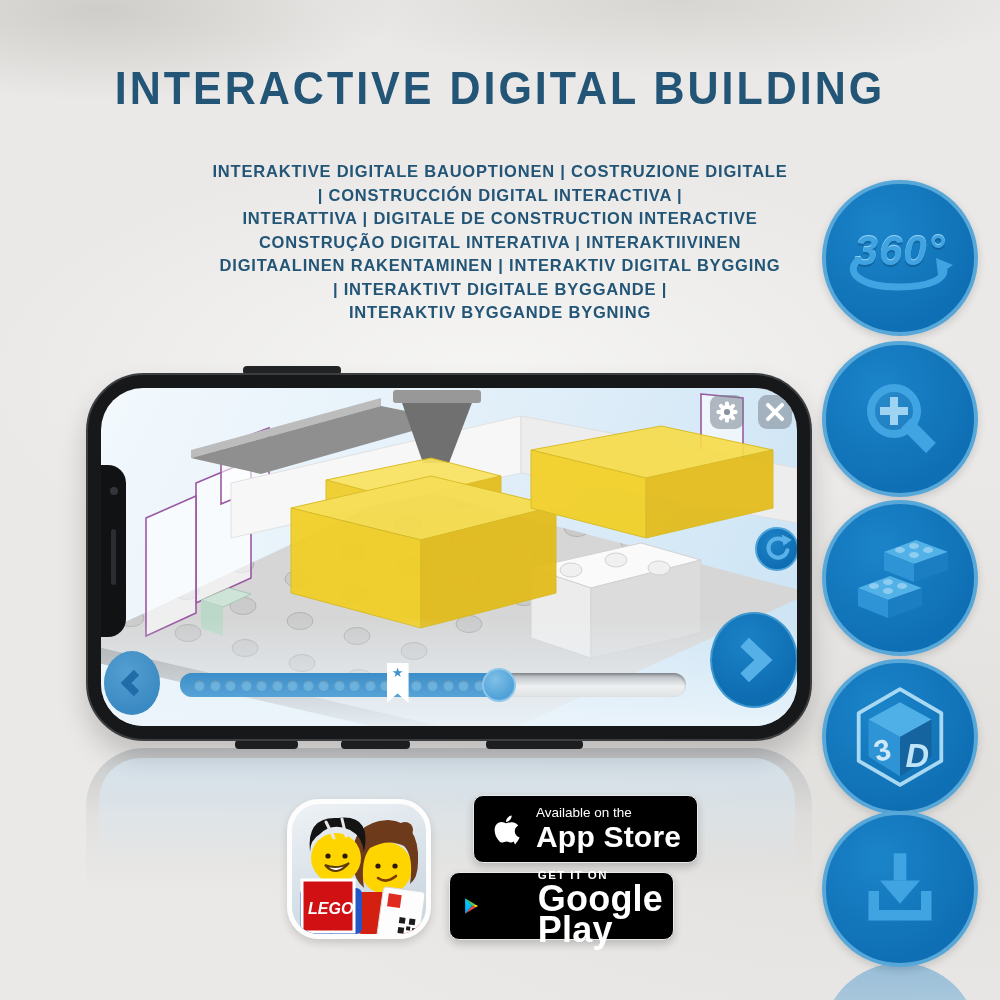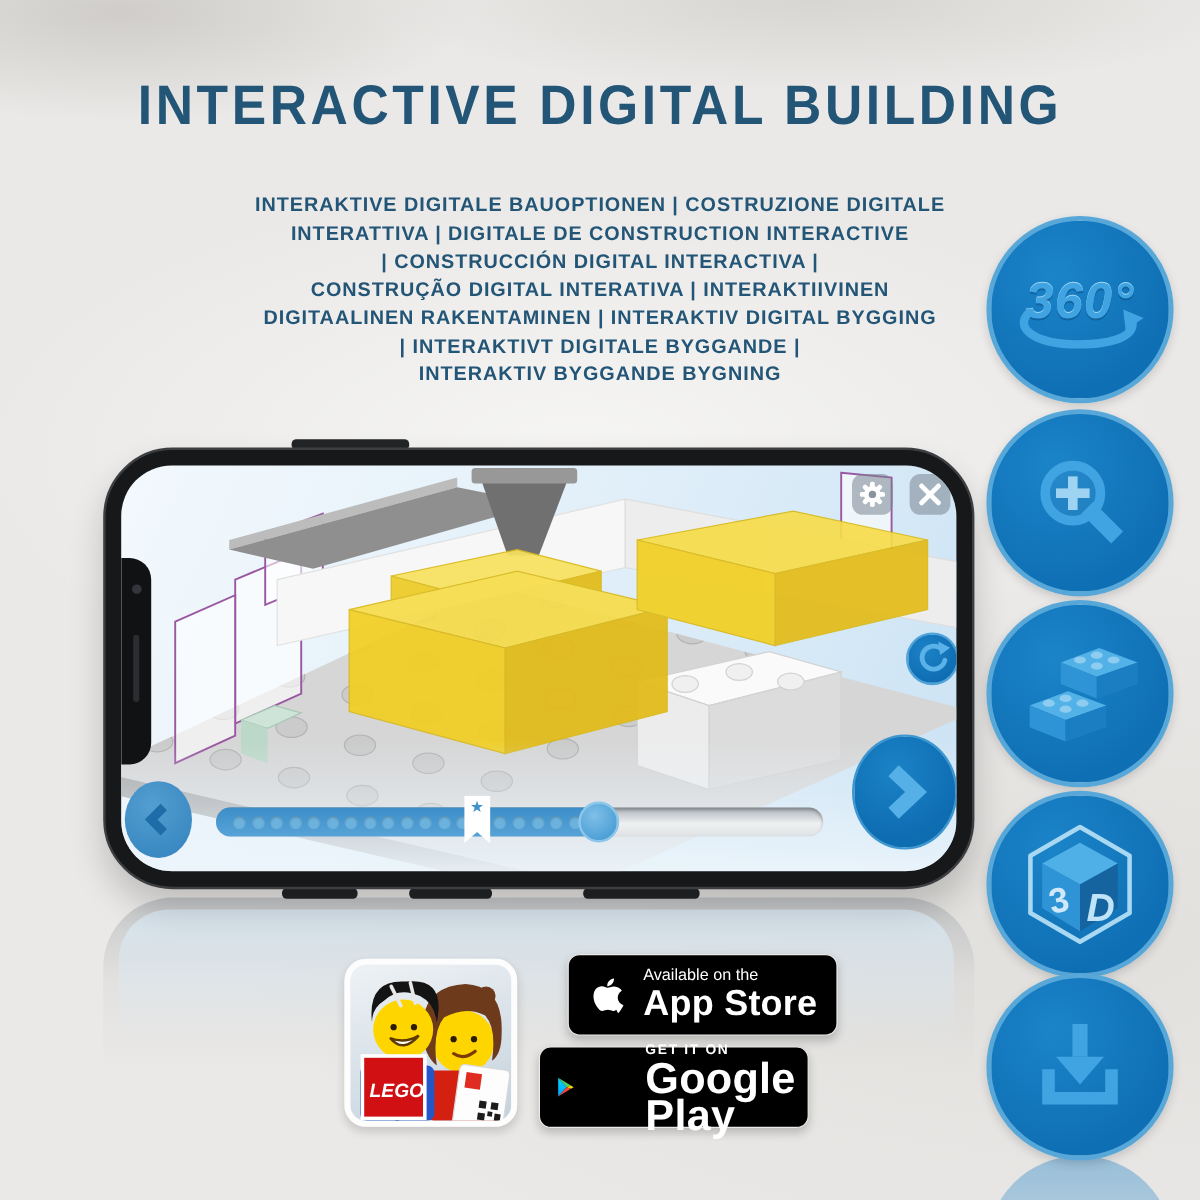--- a/index.html
+++ b/index.html
@@ -107,21 +107,21 @@
     position:absolute;left:13px;top:10px;width:696px;height:140px;border-radius:42px;
     background:linear-gradient(to bottom, rgba(219,233,243,.85), rgba(234,233,231,0) 80%);
   }
   .circle-reflection{
     position:absolute;left:822px;top:963px;width:156px;height:156px;border-radius:50%;z-index:1;
     background:linear-gradient(to bottom, rgba(74,152,206,.5), rgba(74,152,206,.1));
   }
   
   .badge-row{position:absolute;left:0;top:0;z-index:40;}
   .lego-app-icon{
-    position:absolute;left:287px;top:799px;width:144px;height:140px;border-radius:18px;
+    position:absolute;left:287px;top:799px;width:144px;height:140px;border-radius:32px;
     border:5px solid #fdfdfd;box-sizing:border-box;overflow:hidden;cursor:pointer;
     background:linear-gradient(160deg,#eef2f5,#c4d2dd);box-shadow:0 4px 8px rgba(0,0,0,.15);
   }
   .store-badge{
     position:absolute;left:449px;width:225px;background:#000;border-radius:10px;
     border:1.5px solid #e9e9e9;box-sizing:border-box;display:flex;align-items:center;
     color:#fff;cursor:pointer;box-shadow:0 4px 8px rgba(0,0,0,.2);
   }
   .appstore-badge{top:795px;height:68px;padding:0 10px 0 14px;margin-left:24px;}
   .gplay-badge{top:872px;height:68px;padding:0 10px 0 12px;gap:45px;}
@@ -130,22 +130,22 @@
   .badge-store-lg{font-size:30px;font-weight:600;line-height:32px;letter-spacing:.2px;}
   .gp-tag{font-size:11.5px;letter-spacing:1.4px;font-weight:600;line-height:15px;}
   .gp-store{font-size:36px;font-weight:700;line-height:31px;letter-spacing:.2px;}
 </style>
 </head>
 <body>
 
 <div class="hdr-title">INTERACTIVE DIGITAL BUILDING</div>
 <div class="subtitle">
   <div>INTERAKTIVE DIGITALE BAUOPTIONEN | COSTRUZIONE DIGITALE</div>
+  <div>| CONSTRUCCIÓN DIGITAL INTERACTIVA |</div>
   <div>INTERATTIVA | DIGITALE DE CONSTRUCTION INTERACTIVE</div>
-  <div>| CONSTRUCCIÓN DIGITAL INTERACTIVA |</div>
   <div>CONSTRUÇÃO DIGITAL INTERATIVA | INTERAKTIIVINEN</div>
   <div>DIGITAALINEN RAKENTAMINEN | INTERAKTIV DIGITAL BYGGING</div>
   <div>| INTERAKTIVT DIGITALE BYGGANDE |</div>
   <div>INTERAKTIV BYGGANDE BYGNING</div>
 </div>
 
 <div class="phone-reflection">
   <div class="screen-reflection"></div>
 </div>
 <div class="circle-reflection"></div>

